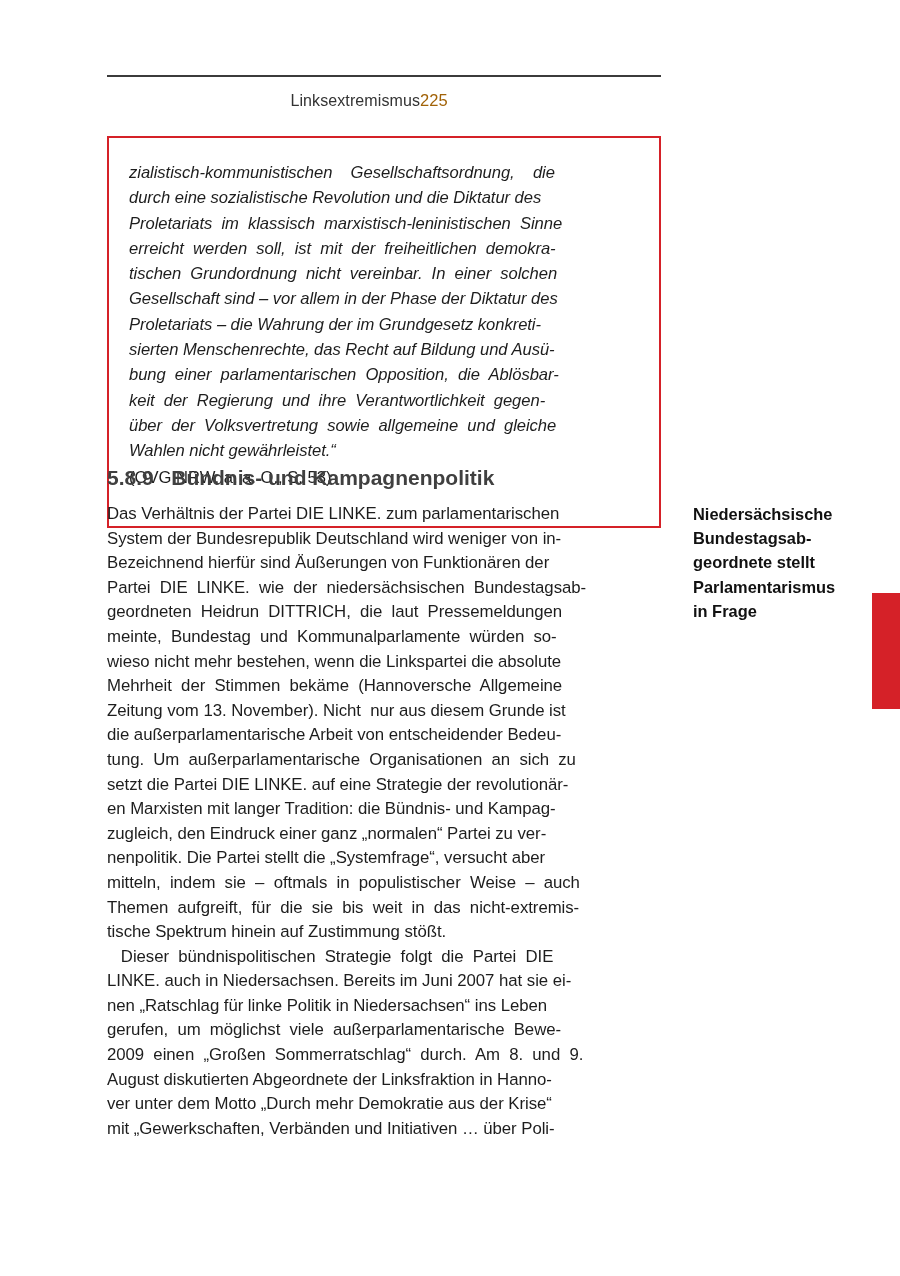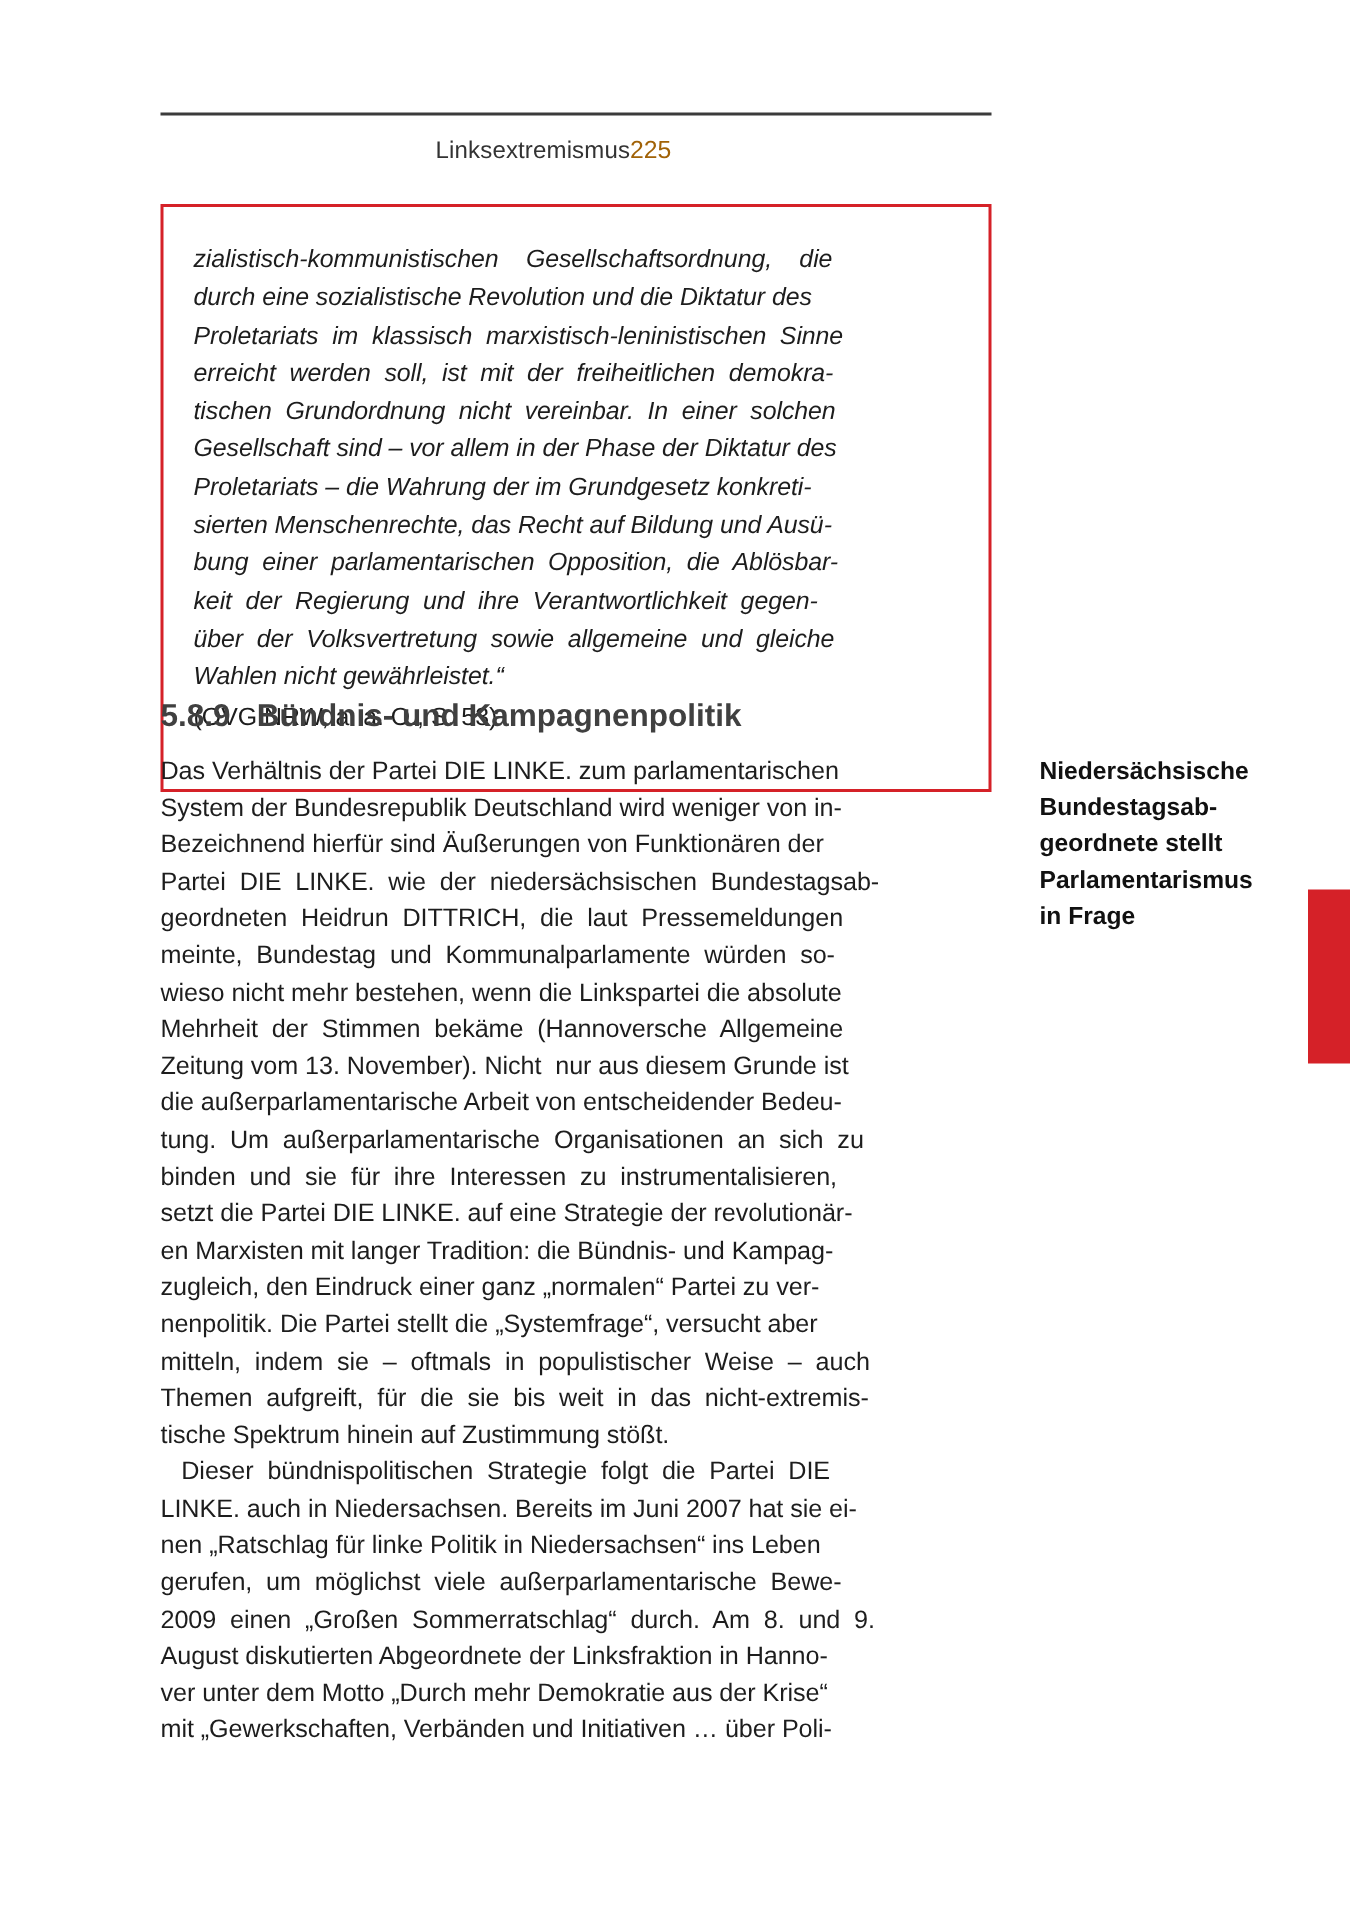--- a/index.html
+++ b/index.html
@@ -168,21 +168,20 @@
     <div class="bline">System der Bundesrepublik Deutschland wird weniger von in-</div>
     <div class="bline">Bezeichnend hierfür sind Äußerungen von Funktionären der</div>
     <div class="bline">Partei  DIE  LINKE.  wie  der  niedersächsischen  Bundestagsab-</div>
     <div class="bline">geordneten  Heidrun  DITTRICH,  die  laut  Pressemeldungen</div>
     <div class="bline">meinte,  Bundestag  und  Kommunalparlamente  würden  so-</div>
     <div class="bline">wieso nicht mehr bestehen, wenn die Linkspartei die absolute</div>
     <div class="bline">Mehrheit  der  Stimmen  bekäme  (Hannoversche  Allgemeine</div>
     <div class="bline">Zeitung vom 13. November). Nicht  nur aus diesem Grunde ist</div>
     <div class="bline">die außerparlamentarische Arbeit von entscheidender Bedeu-</div>
     <div class="bline">tung.  Um  außerparlamentarische  Organisationen  an  sich  zu</div>
-    <div class="bline">binden  und  sie  für  ihre  Interessen  zu  instrumentalisieren,</div>
     <div class="bline">setzt die Partei DIE LINKE. auf eine Strategie der revolutionär-</div>
     <div class="bline">en Marxisten mit langer Tradition: die Bündnis- und Kampag-</div>
     <div class="bline">zugleich, den Eindruck einer ganz „normalen“ Partei zu ver-</div>
     <div class="bline">nenpolitik. Die Partei stellt die „Systemfrage“, versucht aber</div>
     <div class="bline">mitteln,  indem  sie  –  oftmals  in  populistischer  Weise  –  auch</div>
     <div class="bline">Themen  aufgreift,  für  die  sie  bis  weit  in  das  nicht-extremis-</div>
     <div class="bline">tische Spektrum hinein auf Zustimmung stößt.</div>
     <div class="bline">   Dieser  bündnispolitischen  Strategie  folgt  die  Partei  DIE</div>
     <div class="bline">LINKE. auch in Niedersachsen. Bereits im Juni 2007 hat sie ei-</div>
     <div class="bline">nen „Ratschlag für linke Politik in Niedersachsen“ ins Leben</div>

